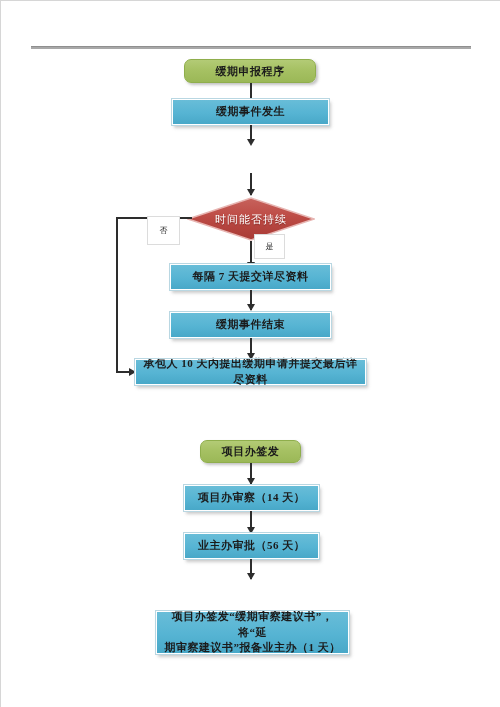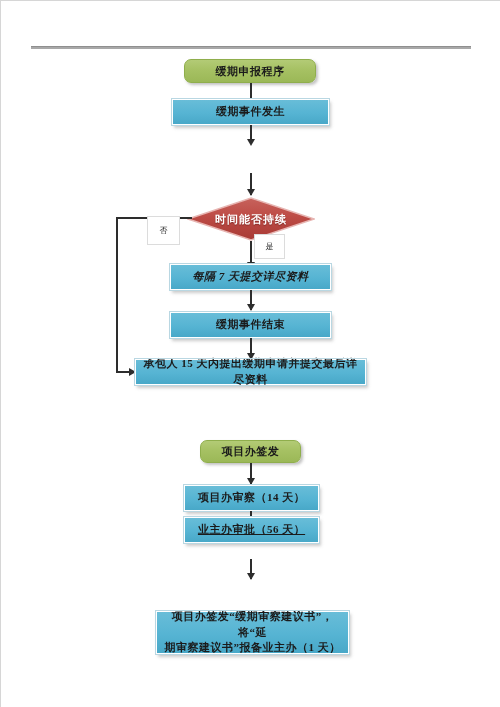--- a/index.html
+++ b/index.html
@@ -85,21 +85,21 @@
   .decision svg { display: block; }
   .decision .dlabel {
     position: absolute;
     left: 0; top: 0;
     width: 100%;
     height: 100%;
     display: flex;
     align-items: center;
     justify-content: center;
     font-size: 11px;
-    font-weight: bold;
+    font-weight: normal;
     color: #ffffff;
     letter-spacing: 1px;
     text-shadow: 0 1px 1px rgba(90,20,18,0.55);
   }
 
   
   .branch-label {
     position: absolute;
     box-sizing: border-box;
     background: #ffffff;
@@ -182,53 +182,53 @@
   </div>
 
   <div class="hline" style="left:115px; top:216px; width:76px;"></div>
   <div class="vline" style="left:115px; top:216px; height:156px;"></div>
   <div class="hline" style="left:115px; top:370px; width:19px;"></div>
   <div class="arrow-right" style="left:128px; top:367px;"></div>
   <div class="branch-label" style="left:146px; top:215px; width:33px; height:29px;">
     <span>否</span>
   </div>
 
-  <div class="node proc" style="left:169px; top:263px; width:161px; height:26px;font-style:italic;">
+  <div class="node proc" style="left:169px; top:263px; width:161px; height:26px;">
     <span class="inner">每隔 7 天提交详尽资料</span>
   </div>
 
   <div class="vline" style="left:249px; top:289px; height:20px;"></div>
   <div class="arrow-down" style="left:246px; top:303px;"></div>
 
   <div class="node proc" style="left:169px; top:311px; width:161px; height:26px;">
     <span class="inner">缓期事件结束</span>
   </div>
 
   <div class="vline" style="left:249px; top:337px; height:21px;"></div>
   <div class="arrow-down" style="left:246px; top:352px;"></div>
 
   <div class="node proc" style="left:134px; top:358px; width:231px; height:26px;">
-    <span class="inner">承包人 15 天内提出缓期申请并提交最后详尽资料</span>
+    <span class="inner">承包人 10 天内提出缓期申请并提交最后详尽资料</span>
   </div>
 
   <div class="node term" style="left:199px; top:439px; width:101px; height:23px;">
     <span class="inner">项目办签发</span>
   </div>
 
   <div class="vline" style="left:249px; top:462px; height:21px;"></div>
   <div class="arrow-down" style="left:246px; top:477px;"></div>
 
   <div class="node proc" style="left:183px; top:484px; width:135px; height:26px;">
     <span class="inner">项目办审察（14 天）</span>
   </div>
 
   <div class="vline" style="left:249px; top:510px; height:22px;"></div>
   <div class="arrow-down" style="left:246px; top:526px;"></div>
 
-  <div class="node proc" style="left:183px; top:516px; width:135px; height:26px;text-decoration:underline;">
+  <div class="node proc" style="left:183px; top:532px; width:135px; height:26px;">
     <span class="inner">业主办审批（56 天）</span>
   </div>
 
   <div class="vline" style="left:249px; top:558px; height:20px;"></div>
   <div class="arrow-down" style="left:246px; top:572px;"></div>
 
   <div class="node proc" style="left:155px; top:610px; width:193px; height:43px;">
     <span class="inner">
       <span>项目办签发“缓期审察建议书”，将“延</span><br>
       <span>期审察建议书”报备业主办（1 天）</span>

